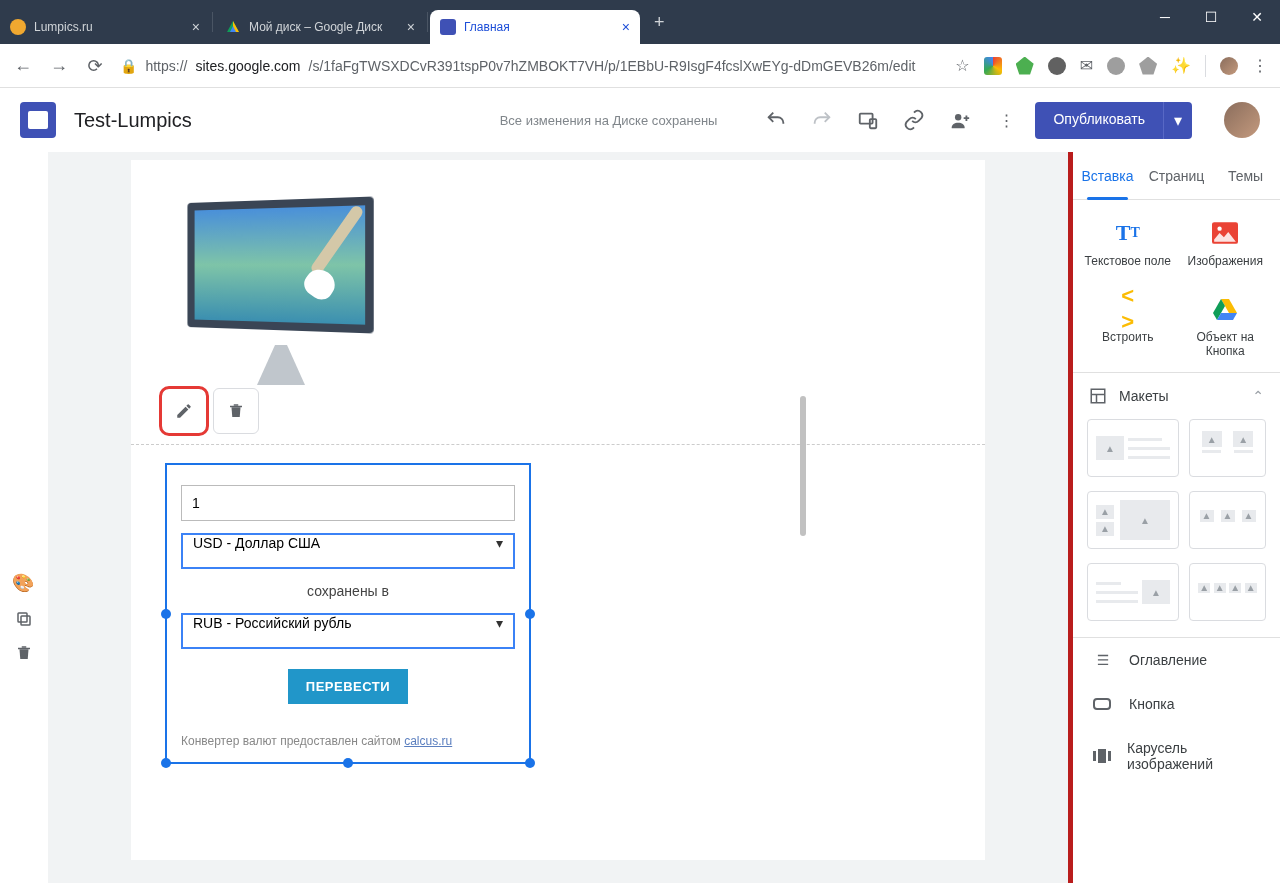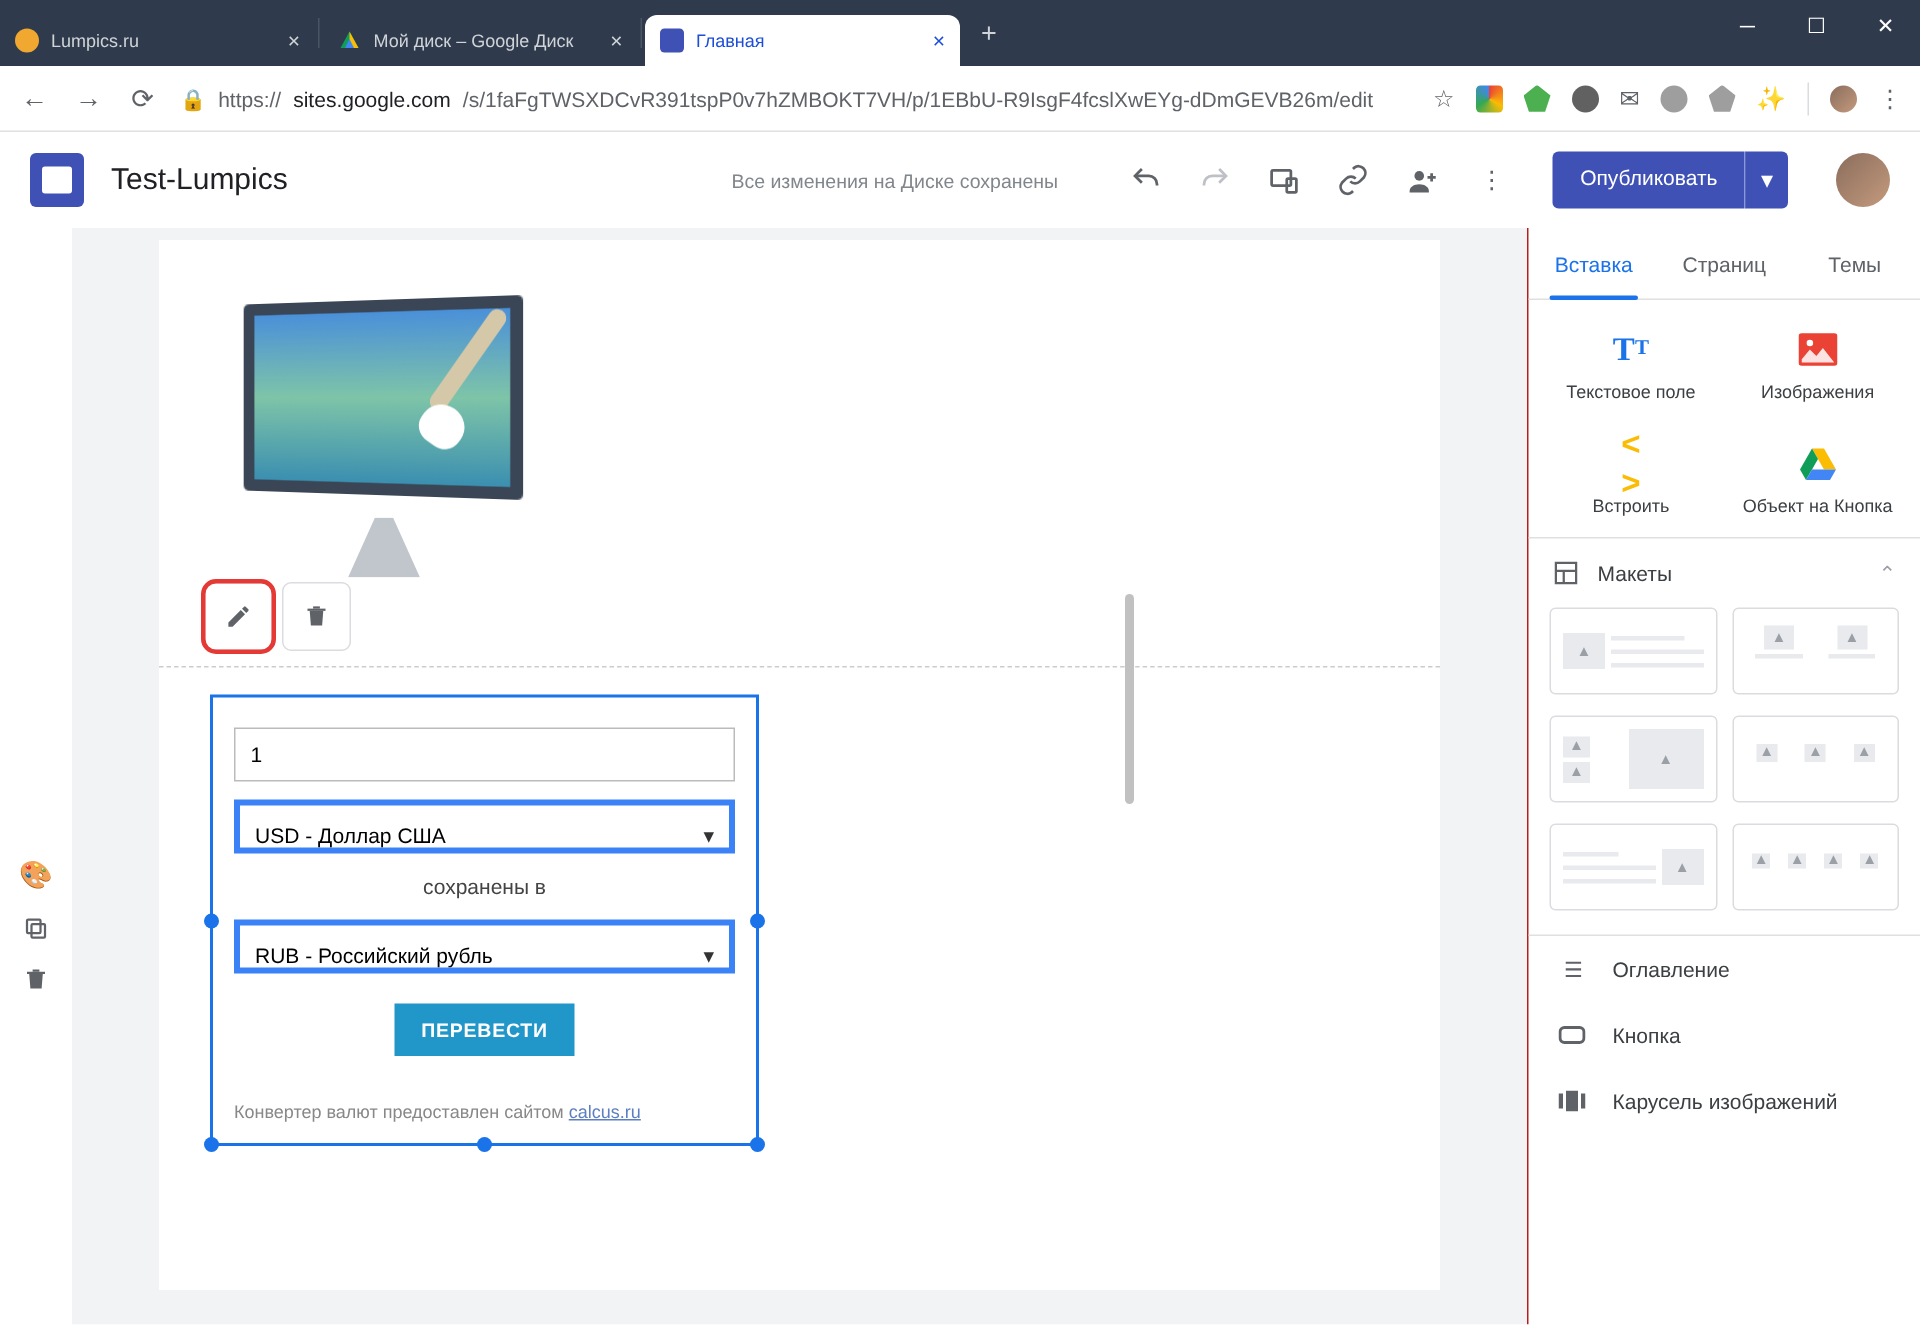--- a/index.html
+++ b/index.html
@@ -24,21 +24,21 @@
 .ext-ic { width: 18px; height: 18px; border-radius: 3px; }
 
 
 .sites-header { height: 64px; display: flex; align-items: center; padding: 0 20px; gap: 18px; }
 .sites-logo { width: 36px; height: 36px; background: #3f51b5; border-radius: 4px; display: flex; align-items: center; justify-content: center; }
 .sites-logo::after { content: ''; width: 20px; height: 18px; background: #fff; border-radius: 2px; }
 .site-title { font-size: 20px; color: #202124; }
 .save-status { font-size: 13px; color: #80868b; margin-left: auto; }
 .hdr-actions { display: flex; align-items: center; gap: 24px; margin-left: 30px; }
 .hdr-ic { color: #5f6368; width: 22px; height: 22px; display: flex; align-items: center; justify-content: center; }
-.publish-btn { display: flex; margin-left: 12px; }
+.publish-btn { display: flex; }
 .publish-main { background: #3f51b5; color: #fff; padding: 9px 18px; font-size: 14px; border-radius: 4px 0 0 4px; }
 .publish-drop { background: #3f51b5; color: #fff; padding: 9px 10px; border-radius: 0 4px 4px 0; border-left: 1px solid #5868c5; }
 .avatar { width: 36px; height: 36px; border-radius: 50%; background: linear-gradient(135deg,#8a6d5c,#c49a7e); margin-left: 14px; }
 
 
 .main { display: flex; height: calc(883px - 44px - 44px - 64px); }
 .left-rail { width: 48px; background: #fff; display: flex; flex-direction: column; align-items: center; gap: 16px; padding-top: 420px; }
 .rail-ic { color: #5f6368; font-size: 18px; }
 
 .canvas-area { flex: 1; background: #f1f3f4; padding: 8px 0; overflow: hidden; position: relative; }
@@ -59,29 +59,29 @@
 
 .embed-frame { width: 366px; margin: 18px 0 0 34px; border: 2px solid #1a73e8; position: relative; padding: 20px 14px 14px; }
 .sel-handle { width: 10px; height: 10px; background: #1a73e8; border-radius: 50%; position: absolute; }
 .sel-handle.l { left: -6px; top: 50%; margin-top: -5px; }
 .sel-handle.r { right: -6px; top: 50%; margin-top: -5px; }
 .sel-handle.b { left: 50%; bottom: -6px; margin-left: -5px; }
 .sel-handle.bl { left: -6px; bottom: -6px; }
 .sel-handle.br { right: -6px; bottom: -6px; }
 
 .conv-input { width: 100%; height: 36px; border: 1px solid #bbb; padding: 0 10px; font-size: 14px; margin-bottom: 12px; }
-.conv-select { width: 100%; height: 36px; border: 4px solid #3b82f6; padding: 0 10px; font-size: 14px; background: #fff; position: relative; display: flex; align-items: flex-end; }
+.conv-select { width: 100%; height: 36px; border: 2px solid #3b82f6; padding: 0 10px; font-size: 14px; background: #fff; position: relative; display: flex; align-items: flex-start; }
 .conv-select::after { content: '▾'; position: absolute; right: 10px; color: #333; }
 .conv-label { text-align: center; font-size: 14px; color: #444; margin: 14px 0; }
 .conv-btn { display: block; margin: 20px auto 30px; background: #2196c9; color: #fff; padding: 10px 18px; font-size: 13px; font-weight: 600; border: none; letter-spacing: 0.5px; }
 .conv-credit { font-size: 12px; color: #888; }
 .conv-credit a { color: #5b7fbf; text-decoration: underline; }
 
 
-.right-panel { width: 262px; background: #fff; border-left: 1px solid #b91c1c; display: flex; flex-direction: column; }
+.right-panel { width: 212px; background: #fff; border-left: 5px solid #b91c1c; display: flex; flex-direction: column; }
 .tabs { display: flex; border-bottom: 1px solid #e0e0e0; height: 48px; }
 .rtab { flex: 1; display: flex; align-items: center; justify-content: center; font-size: 14px; color: #5f6368; position: relative; }
 .rtab.active { color: #1a73e8; font-weight: 500; }
 .rtab.active::after { content: ''; position: absolute; bottom: -1px; left: 14px; right: 14px; height: 3px; background: #1a73e8; border-radius: 2px; }
 
 .insert-grid { display: grid; grid-template-columns: 1fr 1fr; padding: 20px 10px 14px; gap: 28px 8px; border-bottom: 1px solid #e0e0e0; }
 .insert-item { display: flex; flex-direction: column; align-items: center; gap: 8px; font-size: 12px; color: #3c4043; text-align: center; }
 .insert-ic { width: 30px; height: 26px; display: flex; align-items: center; justify-content: center; font-size: 22px; }
 
 .layouts-hdr { display: flex; align-items: center; padding: 14px 16px; font-size: 14px; color: #3c4043; gap: 12px; }

